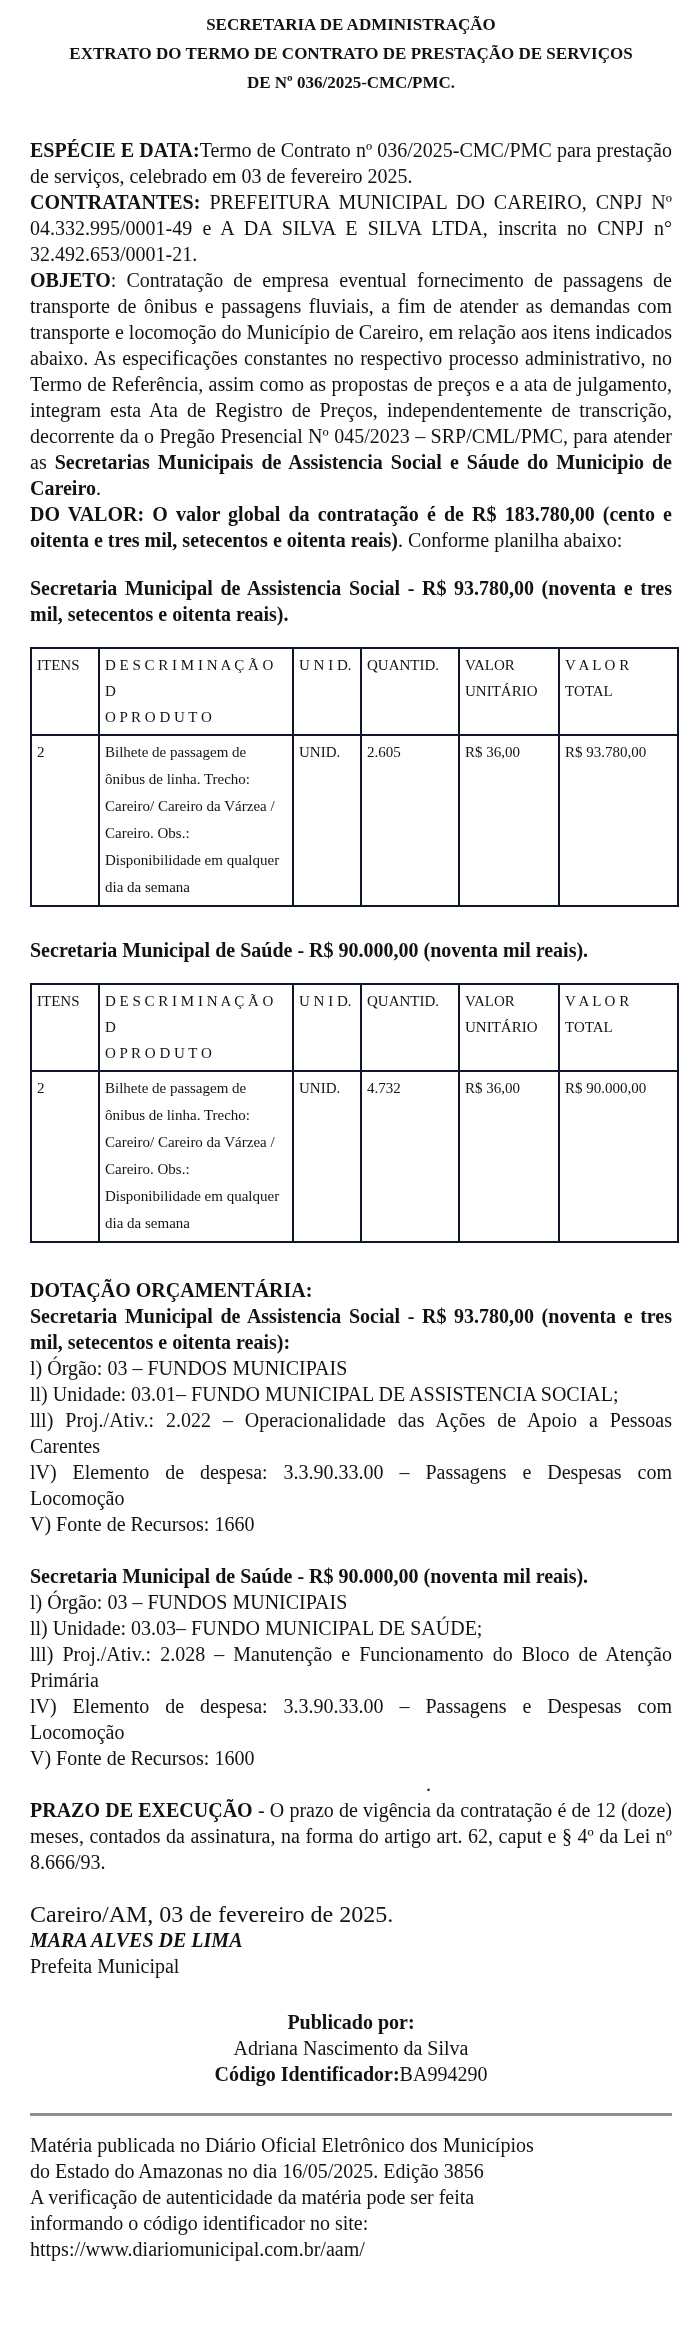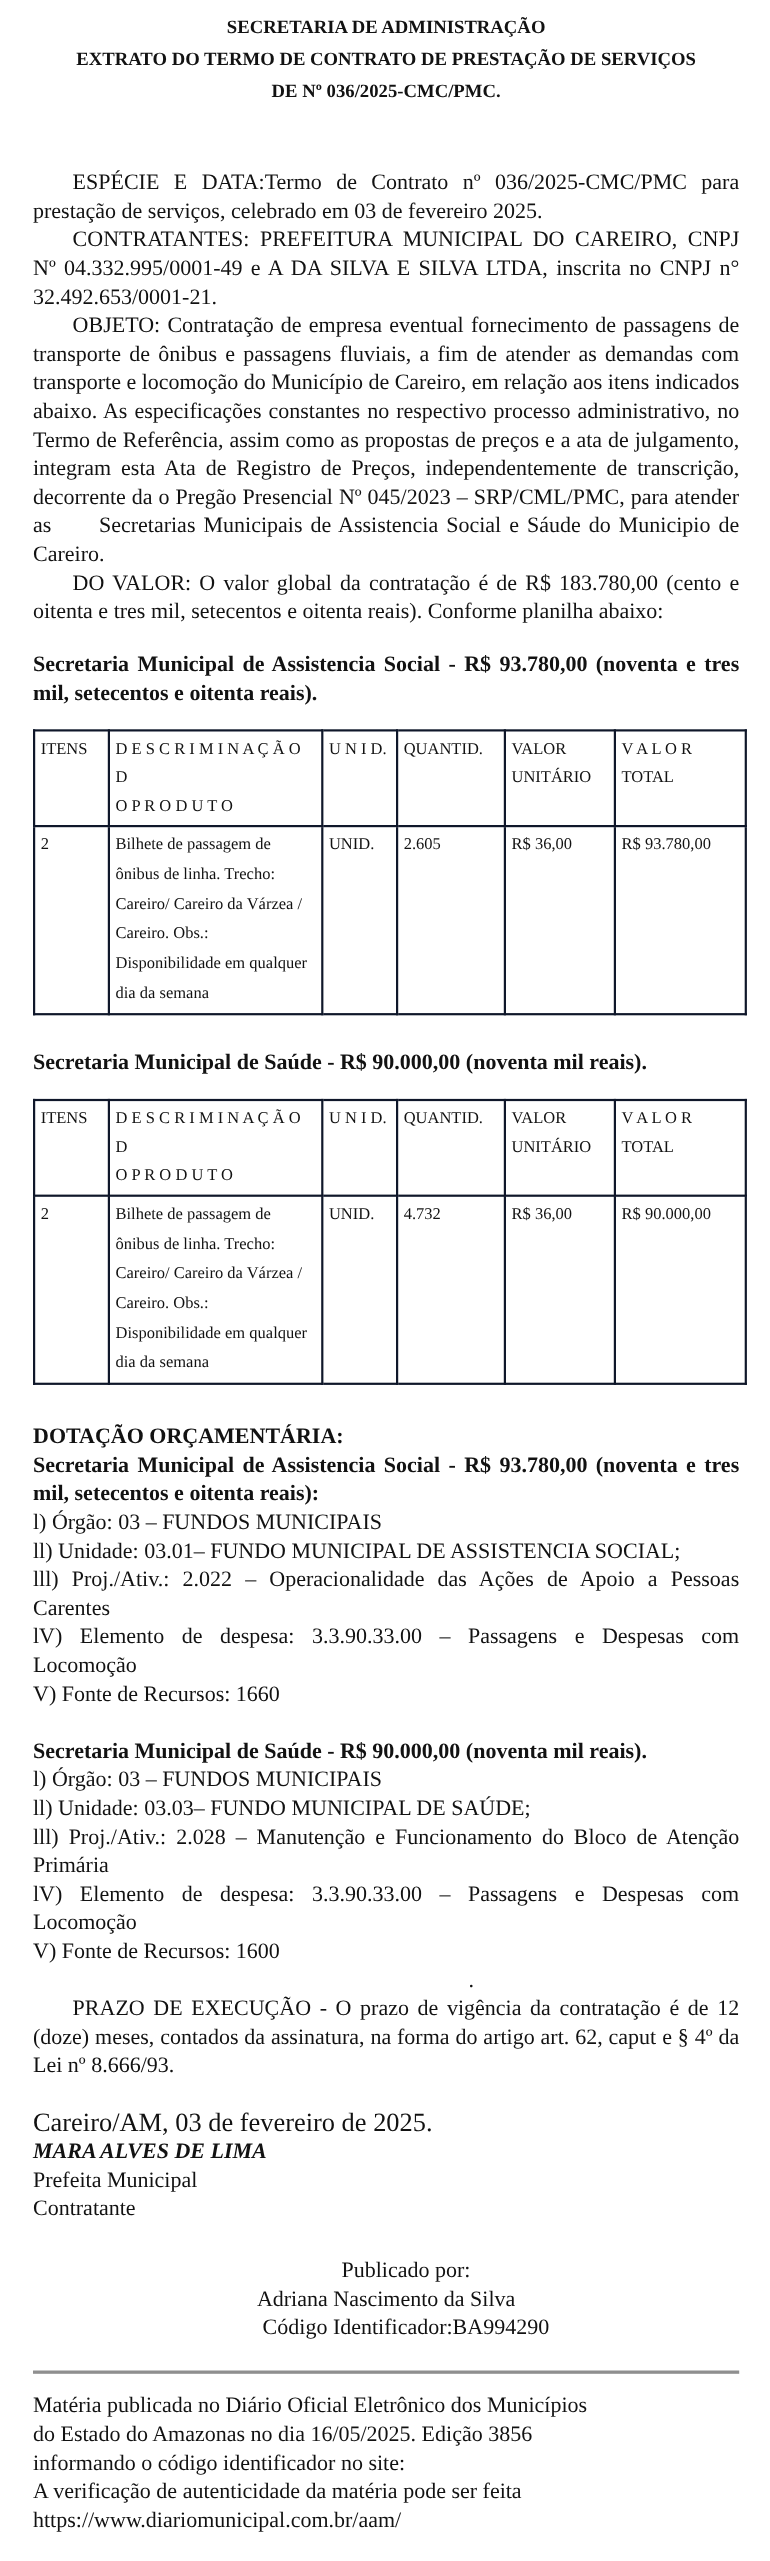--- a/index.html
+++ b/index.html
@@ -10,27 +10,27 @@
     -webkit-font-smoothing: antialiased;
   }
   .page { padding: 10px 28px 14px 30px; }
 
   
   .doc-header {
     text-align: center;
     font-weight: bold;
     font-size: 17px;
     line-height: 29px;
-    margin-bottom: 56px;
+    margin-bottom: 40px;
   }
 
   
   .body-text { font-size: 20px; line-height: 26px; }
   .para { margin: 0; text-align: justify; }
-  .bold { font-weight: normal; margin-left: 36px; }
+  .bold { font-weight: bold; }
 
   
   .section-heading {
     font-weight: bold;
     font-size: 20px;
     line-height: 26px;
     text-align: justify;
     margin: 22px 0 0 0;
   }
 
@@ -193,32 +193,31 @@
 
   <div class="dot-line">.</div>
 
   <p class="para" style="font-size:20px;line-height:26px"><span class="bold">PRAZO DE EXECUÇÃO</span><span> - O prazo de vigência da contratação é de 12 (doze) meses, contados da assinatura, na forma do artigo art. 62, caput e § 4º da Lei nº 8.666/93.</span></p>
 
   <div class="dateline">Careiro/AM, 03 de fevereiro de 2025.</div>
 
   <div class="signature">
     <div class="signature-name">MARA ALVES DE LIMA</div>
     <div>Prefeita Municipal</div>
-    <div>Contratante</div>
   </div>
 
   <div class="published">
     <div class="bold">Publicado por:</div>
     <div>Adriana Nascimento da Silva</div>
     <div><span class="bold">Código Identificador:</span><span>BA994290</span></div>
   </div>
 
   <hr class="divider">
 
   <div class="footer-text">
     <div>Matéria publicada no Diário Oficial Eletrônico dos Municípios</div>
     <div>do Estado do Amazonas no dia 16/05/2025. Edição 3856</div>
+    <div>A verificação de autenticidade da matéria pode ser feita</div>
     <div>informando o código identificador no site:</div>
-    <div>A verificação de autenticidade da matéria pode ser feita</div>
     <div>https://www.diariomunicipal.com.br/aam/</div>
   </div>
 
 </div>
 
 </body></html>

